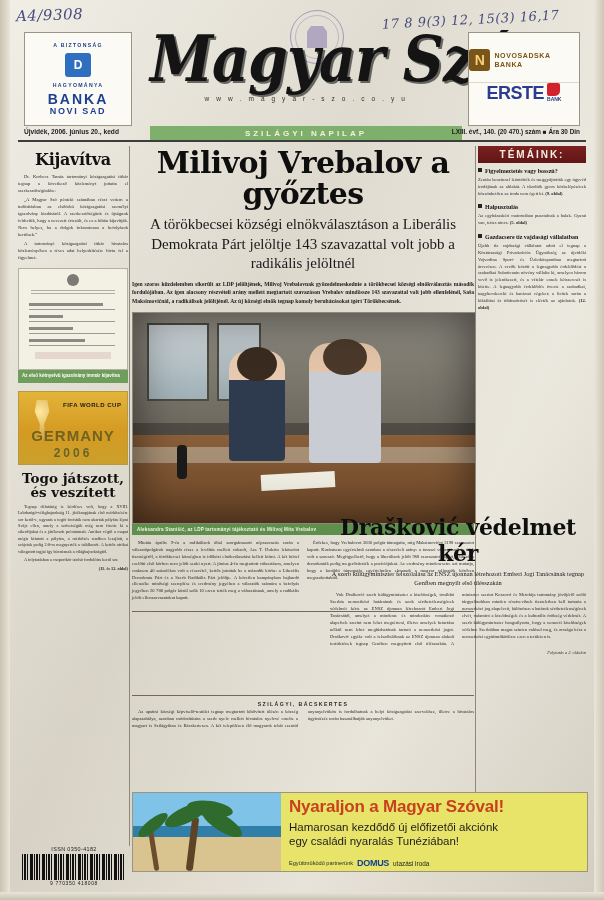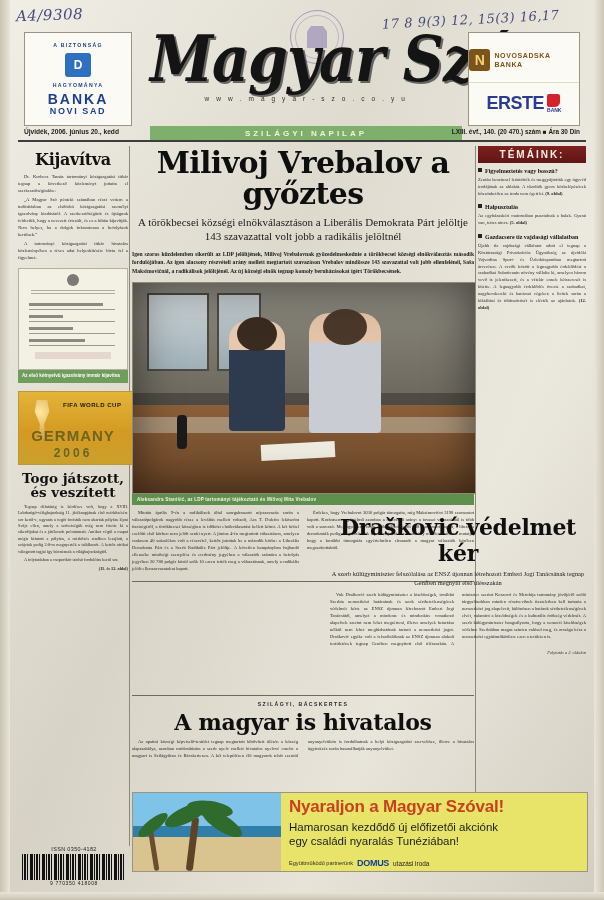--- a/index.html
+++ b/index.html
@@ -84,21 +84,21 @@
   .adbox{
     position:absolute;right:24px;top:4px;width:110px;height:92px;
     background:#fbfaf4;border:1px solid #9a9484;
     display:flex;flex-direction:column;
   }
   .nbank{flex:1;display:flex;align-items:center;justify-content:center;gap:4px;padding-top:6px;}
   .nbank-logo{width:22px;height:22px;background:#7a5418;border-radius:3px;color:#f5d27a;
     font-family:"Liberation Sans",sans-serif;font-weight:bold;font-size:14px;
     display:flex;align-items:center;justify-content:center;}
   .nbank-txt{font-family:"Liberation Sans",sans-serif;font-size:7px;font-weight:bold;color:#7a5418;line-height:1.35;letter-spacing:.6px;}
-  .erste{flex:1;display:flex;align-items:center;justify-content:center;gap:3px;border-top:1px solid #ddd8c8;}
+  .erste{flex:1;display:flex;align-items:flex-start;justify-content:center;gap:3px;border-top:1px solid #ddd8c8;}
   .erste-txt{font-family:"Liberation Sans",sans-serif;font-weight:bold;font-size:18px;color:#2b3b8f;letter-spacing:-.5px;}
   .erste-mark{width:13px;height:13px;background:#d2232a;border-radius:2px 2px 5px 2px;}
   .erste-sub{font-family:"Liberation Sans",sans-serif;font-size:5px;color:#2b3b8f;font-weight:bold;}
 
   .greenbar{
     position:absolute;left:150px;top:98px;width:312px;height:15px;
     background:#7fb06b;display:flex;align-items:center;justify-content:center;
   }
   .greenbar span{
     font-family:"Liberation Sans",sans-serif;font-size:8px;letter-spacing:3px;
@@ -146,21 +146,20 @@
   .doc-scan .doc-code{position:absolute;left:16px;right:16px;bottom:10px;height:7px;
     background:#caa; opacity:.35;}
   .cap-green{
     background:#6f9d5c;color:#fff;font-family:"Liberation Sans",sans-serif;
     font-size:4.6px;font-weight:bold;line-height:1.5;padding:3px 4px;
   }
   .wc-logo{
     margin-top:8px;width:108px;height:72px;position:relative;overflow:hidden;
     background:linear-gradient(180deg,#e3b43a 0%,#d59a22 55%,#caa02c 100%);
     border:1px solid #b79a3e;
-    padding-left:36px;
   }
   .wc-cup{position:absolute;left:10px;top:8px;width:26px;height:40px;
     background:radial-gradient(circle at 40% 30%,#ffe9a0,#c9922a);
     clip-path:polygon(30% 0,70% 0,78% 30%,58% 62%,62% 100%,38% 100%,42% 62%,22% 30%);}
   .wc-fifa{position:absolute;left:44px;top:10px;font-family:"Liberation Sans",sans-serif;
     font-size:6px;font-weight:bold;color:#1a1a1a;letter-spacing:.5px;}
   .wc-germany{position:absolute;left:4px;bottom:20px;width:100px;text-align:center;
     font-family:"Liberation Sans",sans-serif;font-weight:bold;font-size:15px;color:#5f5a20;
     letter-spacing:1px;opacity:.85;}
   .wc-year{position:absolute;left:4px;bottom:4px;width:100px;text-align:center;
@@ -169,21 +168,21 @@
     font-family:"DejaVu Serif",serif;font-weight:bold;font-size:13.5px;text-align:center;
     line-height:1.08;color:#111;margin:6px 0 4px;
   }
 
   
   .main-head{
     font-family:"DejaVu Serif",serif;font-weight:bold;font-size:30px;line-height:1.02;
     text-align:center;color:#0e0e0e;letter-spacing:-.6px;margin:2px 0 6px;
   }
   .main-sub{
-    font-family:"Liberation Serif",serif;font-size:11px;line-height:1.3;
+    font-family:"Liberation Serif",serif;font-size:15px;line-height:1.3;
     text-align:center;color:#1a1a1a;margin-bottom:6px;
   }
   .main-lead{
     font-family:"Liberation Serif",serif;font-weight:bold;font-size:5.6px;line-height:1.55;
     text-align:justify;color:#202020;margin-bottom:6px;
   }
   .photo{
     width:342px;height:210px;position:relative;overflow:hidden;border:1px solid #8e8878;
     background:linear-gradient(180deg,#6d6a63 0%,#55514a 40%,#3e3b35 100%);
   }
@@ -415,21 +414,20 @@
     <div class="sec-sub">A szerb külügyminiszter felszólalása az ENSZ újonnan létrehozott Emberi Jogi Tanácsának tegnap Genfben megnyílt első ülésszakán</div>
     <div class="body-txt" style="column-count:2;column-gap:8px;">
       <p>Vuk Drašković szerb külügyminiszter a kisebbségek, továbbá Szerbia nemzetközi határainak és azok sérthetetlenségének védelmét kérte az ENSZ újonnan létrehozott Emberi Jogi Tanácsától, amelyet a mindenre és mindenkire vonatkozó alapelvek szerint nem lehet megsérteni, illetve amelyek betartása nélkül nem lehet megbízhatónak tartani a nemzetközi jogot. Drašković egyike volt a felszólalóknak az ENSZ újonnan alakult testületének tegnap Genfben megnyitott első ülésszakán. A miniszter szerint Koszovó és Metohija tartomány jövőjéről szóló tárgyalásokban minden résztvevőnek tiszteletben kell tartania a nemzetközi jog alapelveit, különösen a határok sérthetetlenségének elvét, valamint a kisebbségek és a kulturális örökség védelmét. A szerb külügyminiszter hangsúlyozta, hogy a nemzeti kisebbségek védelme Szerbiában magas szinten valósul meg, és országa kész a nemzetközi együttműködésre ezen a területen is.</p>
     </div>
     <div class="byline">Folytatás a 2. oldalon</div>
   </div>
 
   <div style="position:absolute;left:132px;top:688px;width:342px;">
     <div class="rule-thin"></div>
     <div class="kicker">SZILÁGYI, BÁCSKERTES</div>
-    <h2 class="sec-head">A magyar is hivatalos</h2>
     <div class="body-txt" style="column-count:2;column-gap:10px;">
       <p>Az apatini községi képviselő-testület tegnap megtartott kibővített ülésén a község alapszabálya, azonban módosítására a szerb nyelv mellett hivatalos nyelvvé emelte a magyart is Szilágyiban és Bácskertesen. A két településen élő magyarok tehát ezentúl anyanyelvükön is fordulhatnak a helyi közigazgatási szervekhez, illetve a hivatalos ügyintézés során használhatják anyanyelvüket.</p>
     </div>
   </div>
 
   <div class="col-right">
     <div class="temaink-bar">TÉMÁINK:</div>
 
     <div class="tm-item">
       <div class="tm-title">

